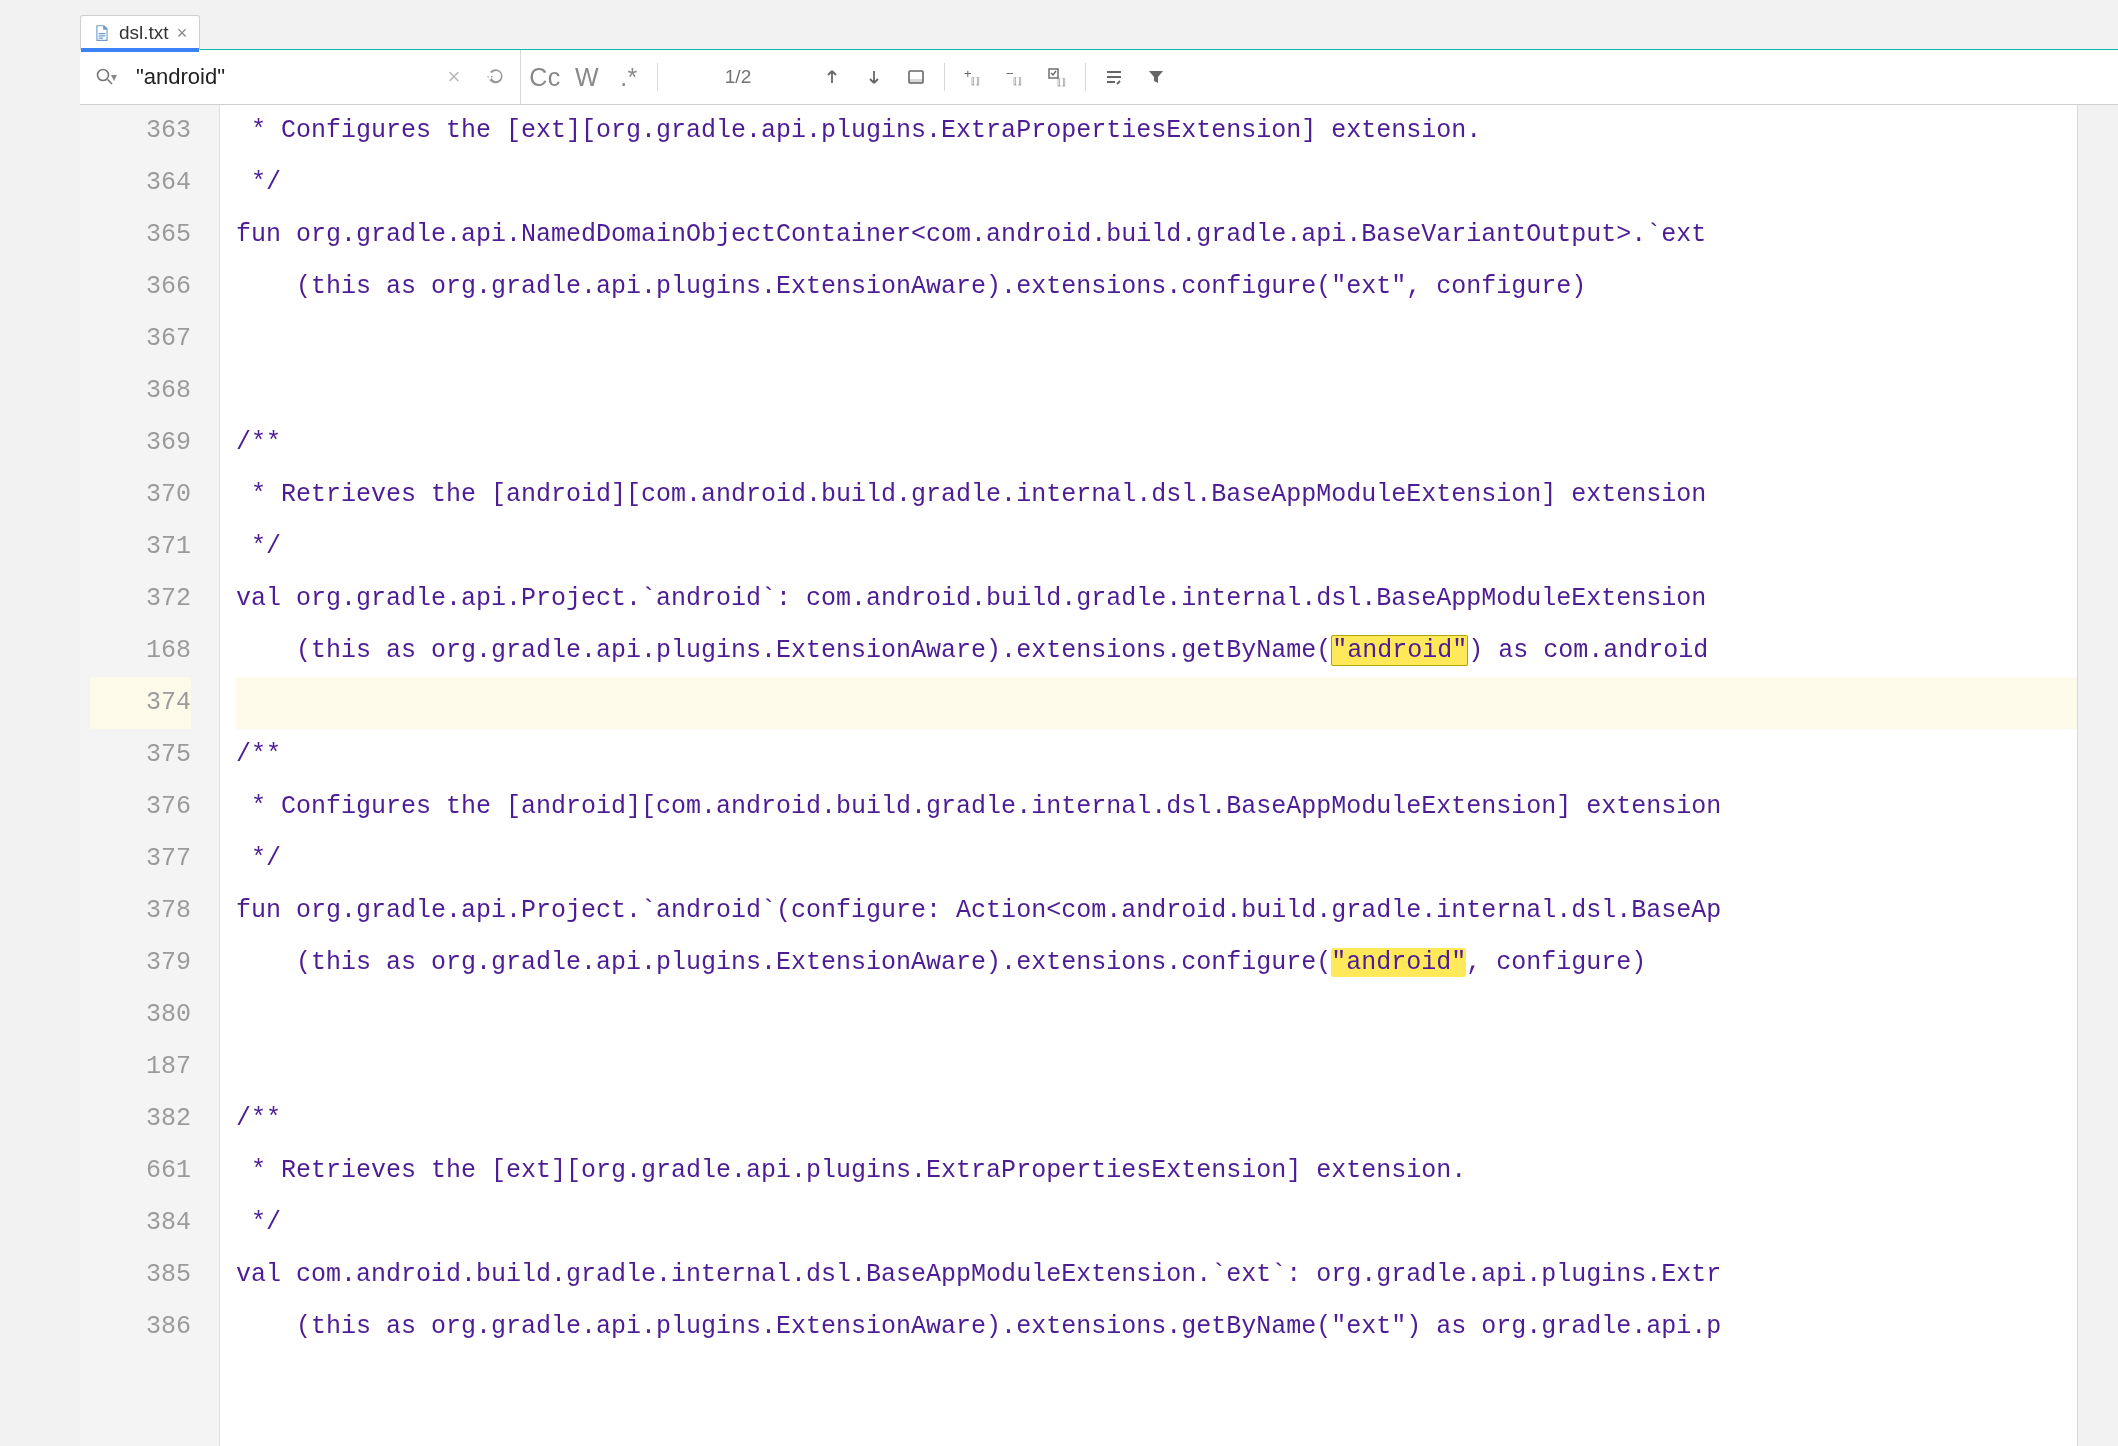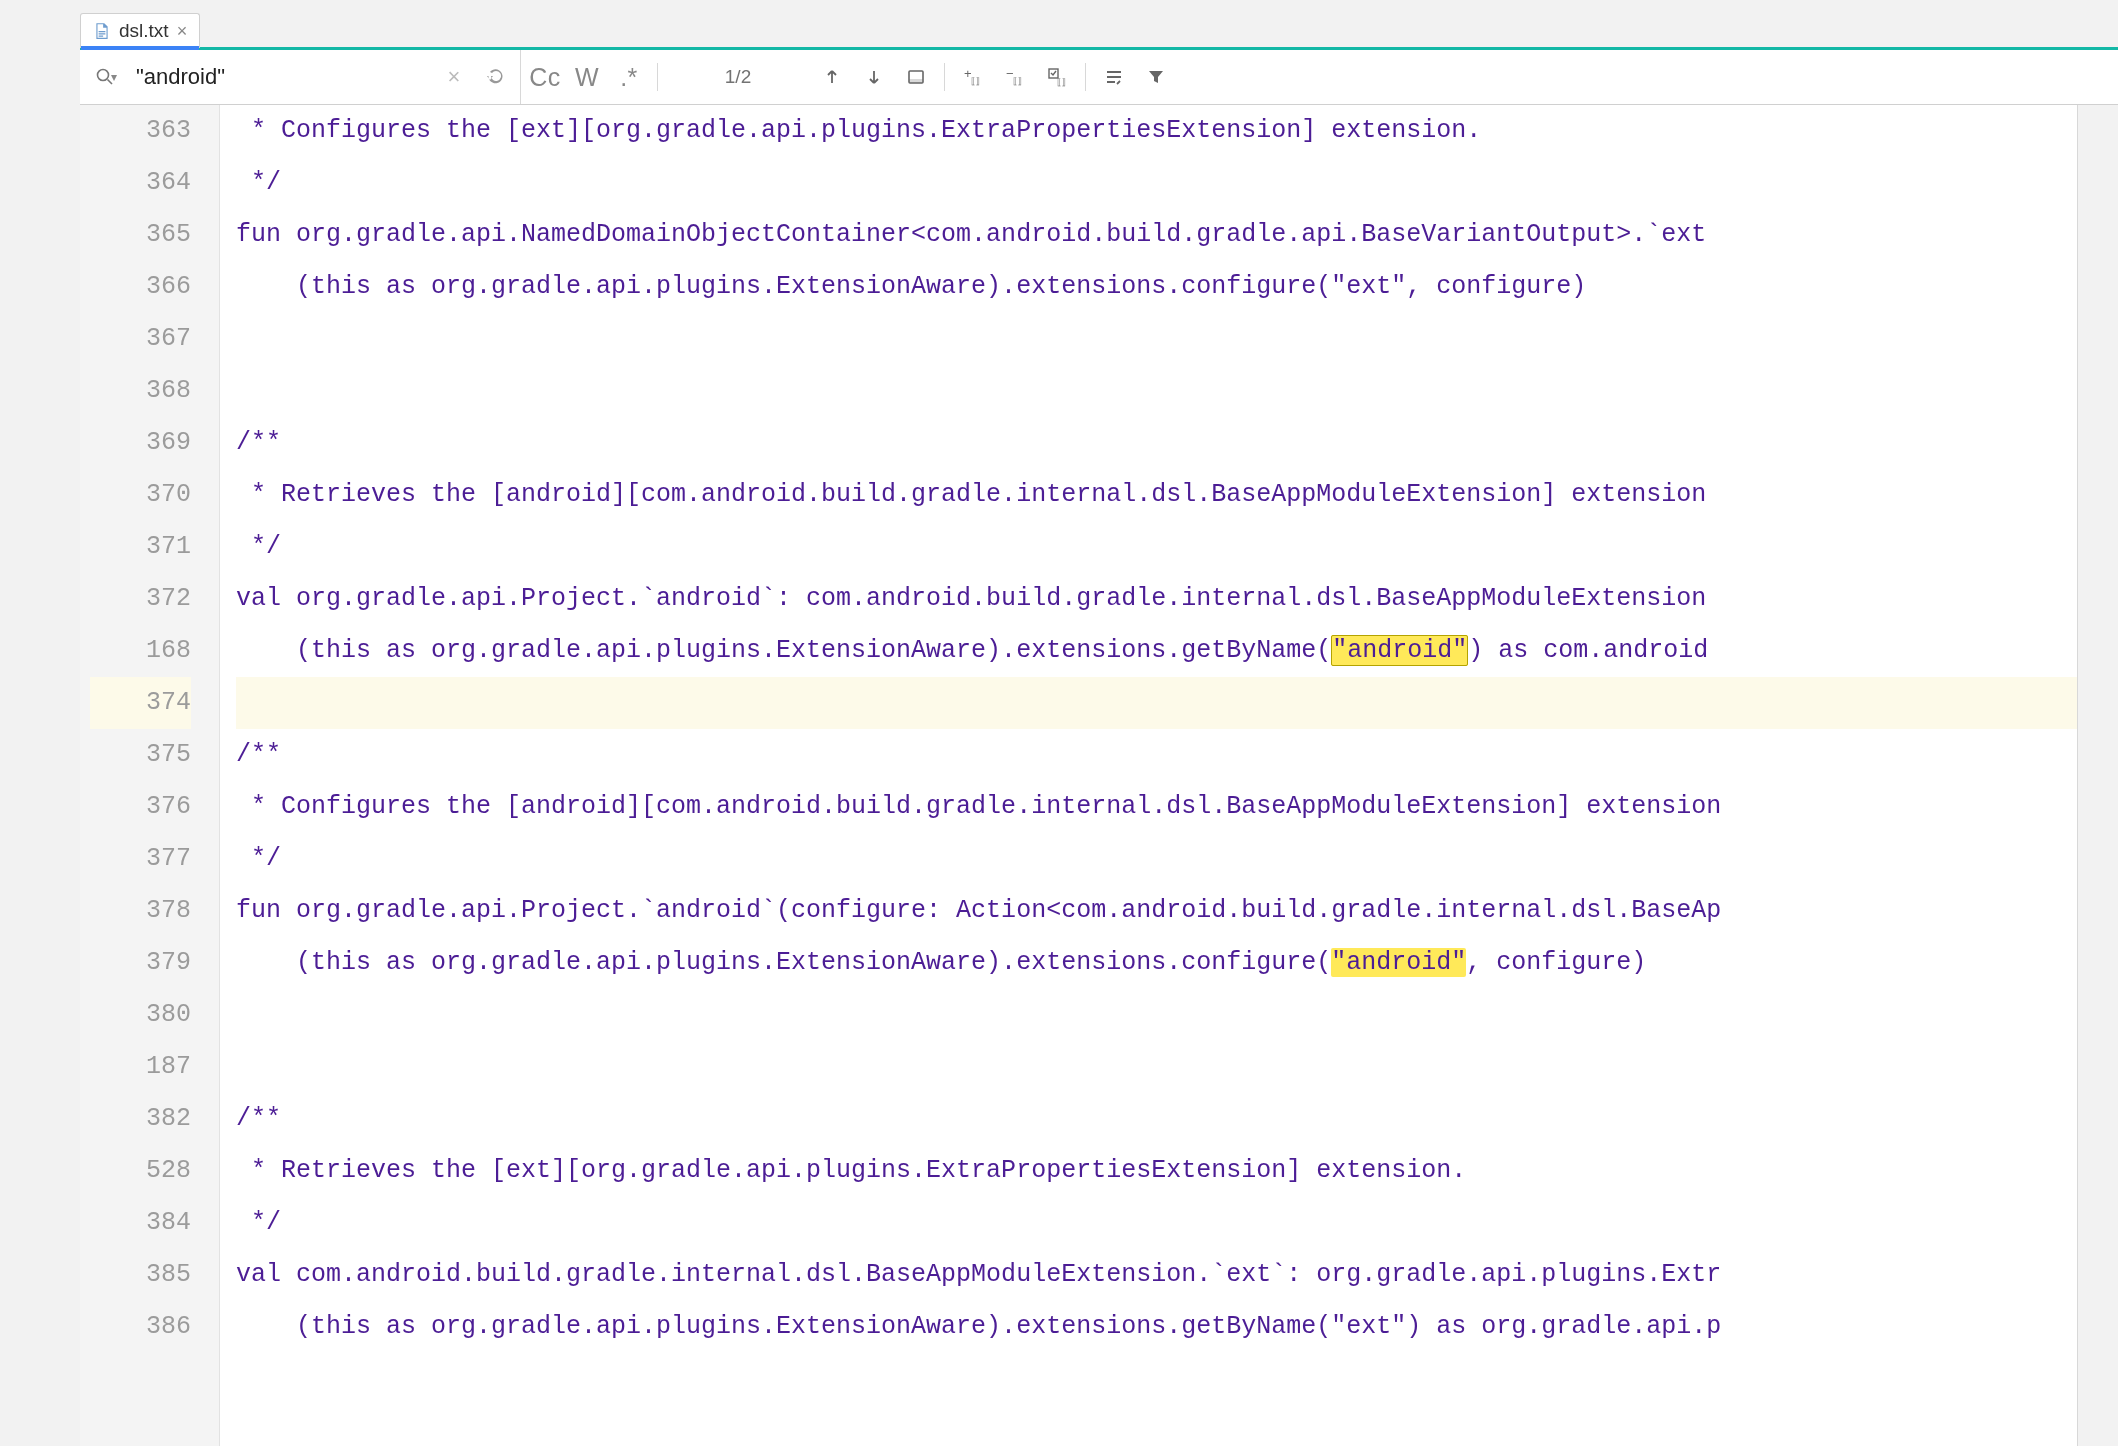--- a/index.html
+++ b/index.html
@@ -15,21 +15,21 @@
   height: 1446px;
   width: 2118px;
   padding-left: 80px;
   background: #f2f2f2;
 }
 .tab-bar {
   height: 50px;
   display: flex;
   align-items: flex-end;
   background: #f2f2f2;
-  border-bottom: 3px solid #14b8a6;
+  border-bottom: 1px solid #14b8a6;
 }
 .tab {
   display: flex;
   align-items: center;
   gap: 8px;
   background: #fff;
   border: 1px solid #d0d0d0;
   border-bottom: none;
   padding: 6px 12px 6px 12px;
   font-size: 19px;
@@ -254,21 +254,21 @@
         <div>168</div>
         <div style="background: rgb(253, 250, 233);">374</div>
         <div>375</div>
         <div>376</div>
         <div>377</div>
         <div>378</div>
         <div>379</div>
         <div>380</div>
         <div>187</div>
         <div>382</div>
-        <div>528</div>
+        <div>661</div>
         <div>384</div>
         <div>385</div>
         <div>386</div>
       </div>
     <div class="code" id="code"><div class="code-line"> * Configures the [ext][org.gradle.api.plugins.ExtraPropertiesExtension] extension.</div><div class="code-line"> */</div><div class="code-line">fun org.gradle.api.NamedDomainObjectContainer&lt;com.android.build.gradle.api.BaseVariantOutput&gt;.`ext</div><div class="code-line">    (this as org.gradle.api.plugins.ExtensionAware).extensions.configure("ext", configure)</div><div class="code-line"></div><div class="code-line"></div><div class="code-line">/**</div><div class="code-line"> * Retrieves the [android][com.android.build.gradle.internal.dsl.BaseAppModuleExtension] extension</div><div class="code-line"> */</div><div class="code-line">val org.gradle.api.Project.`android`: com.android.build.gradle.internal.dsl.BaseAppModuleExtension</div><div class="code-line">    (this as org.gradle.api.plugins.ExtensionAware).extensions.getByName(<span class="hl-active">"android"</span>) as com.android</div><div class="code-line current-line"></div><div class="code-line">/**</div><div class="code-line"> * Configures the [android][com.android.build.gradle.internal.dsl.BaseAppModuleExtension] extension</div><div class="code-line"> */</div><div class="code-line">fun org.gradle.api.Project.`android`(configure: Action&lt;com.android.build.gradle.internal.dsl.BaseAp</div><div class="code-line">    (this as org.gradle.api.plugins.ExtensionAware).extensions.configure(<span class="hl">"android"</span>, configure)</div><div class="code-line"></div><div class="code-line"></div><div class="code-line">/**</div><div class="code-line"> * Retrieves the [ext][org.gradle.api.plugins.ExtraPropertiesExtension] extension.</div><div class="code-line"> */</div><div class="code-line">val com.android.build.gradle.internal.dsl.BaseAppModuleExtension.`ext`: org.gradle.api.plugins.Extr</div><div class="code-line">    (this as org.gradle.api.plugins.ExtensionAware).extensions.getByName("ext") as org.gradle.api.p</div></div>
   </div>
 
 </div>
 
 </body></html>

